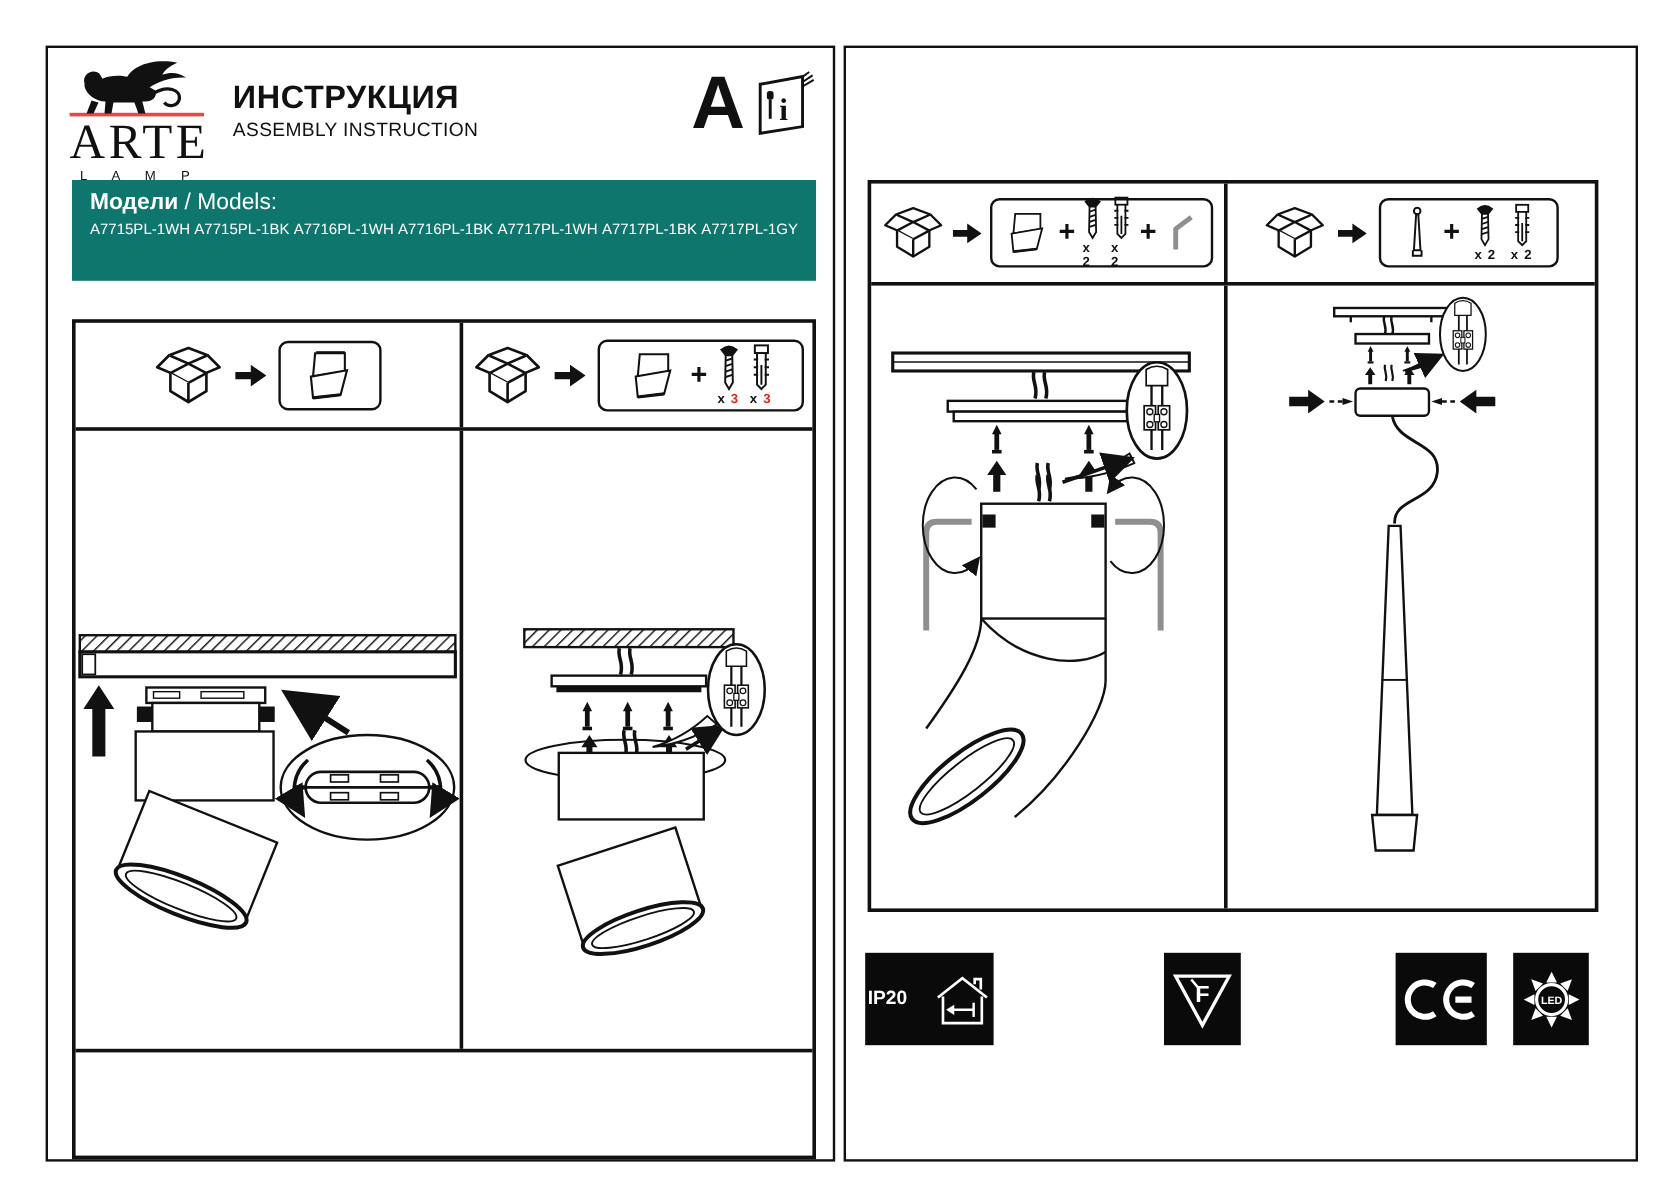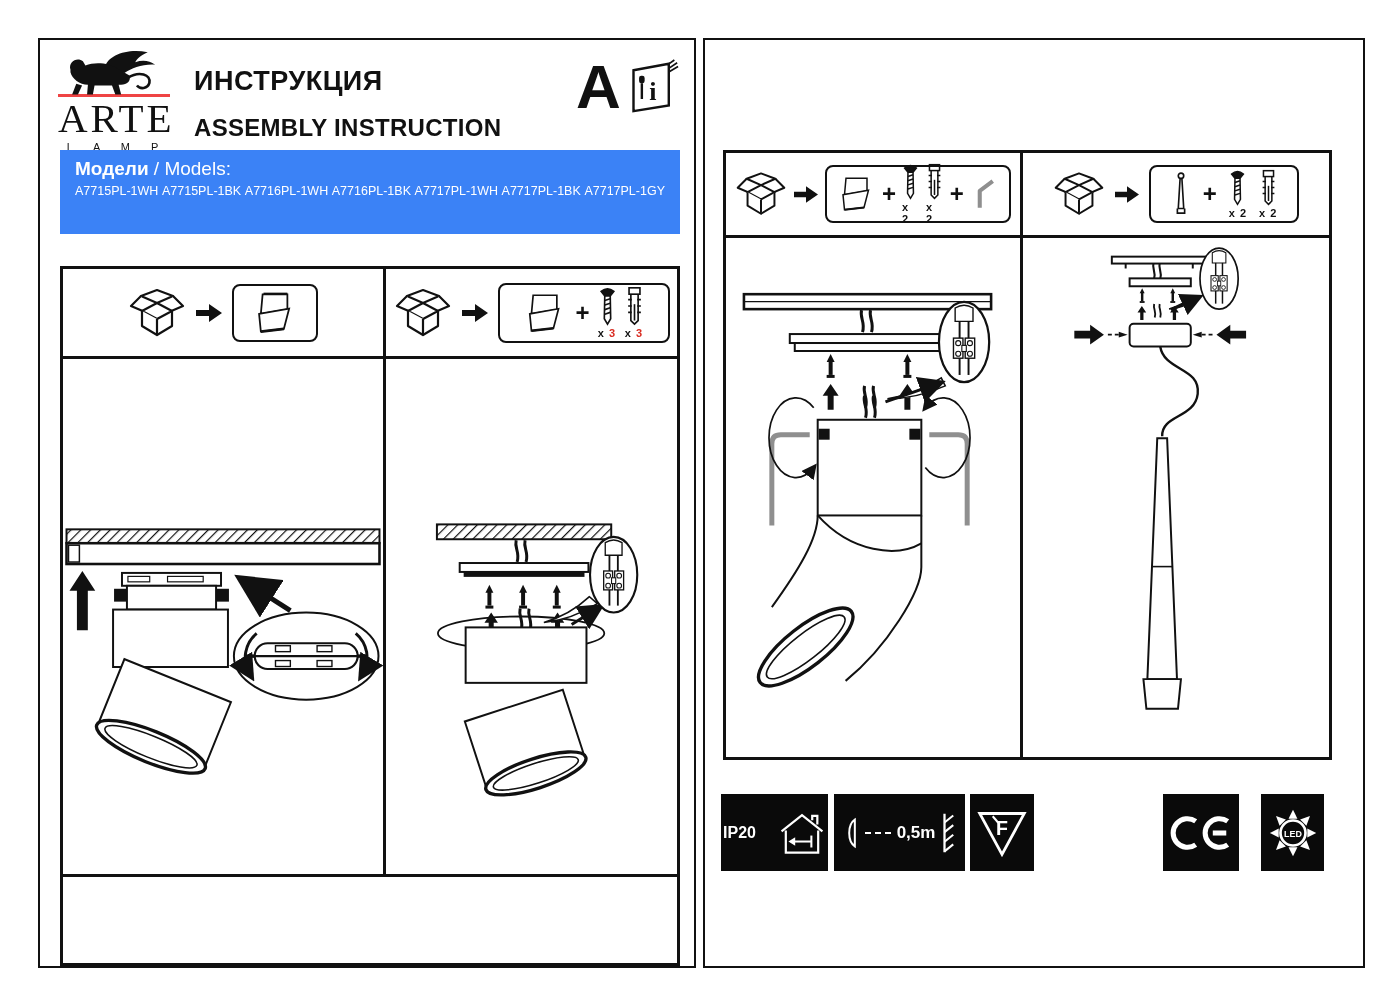--- a/index.html
+++ b/index.html
@@ -9,26 +9,26 @@
   #page-left  { left:38px;  width:658px; }
   #page-right { left:703px; width:662px; }
   .abs { position:absolute; }
 
   
   .logo { left:18px; top:8px; width:112px; text-align:center; }
   .logo .brand { font-family:Liberation Serif, serif; font-size:41px; letter-spacing:3px; border-top:3px solid #ef4444; line-height:1.05; margin-top:-4px; }
   .logo .sub { font-size:11px; letter-spacing:9px; margin-top:1px; padding-left:6px; }
   .titles { left:154px; top:26px; }
   .title-ru { font-size:27px; font-weight:bold; letter-spacing:.5px; }
-  .title-en { font-size:24px; font-weight:700; margin-top:17px; letter-spacing:.3px; }
+  .title-en { font-size:16px; font-weight:400; margin-top:3px; letter-spacing:.3px; }
   .abook { left:536px; top:18px; display:flex; align-items:flex-start; gap:6px; }
   .abook .a { font-size:62px; font-weight:bold; line-height:.95; }
 
   
-  .models { left:20px; top:110px; width:620px; height:84px; background:#3b82f6; color:#fff; padding:8px 15px 0 15px; }
+  .models { left:20px; top:110px; width:620px; height:84px; background:#0f766e; color:#fff; padding:8px 15px 0 15px; }
   .models .lbl { font-size:19px; margin-bottom:4px; }
   .models .lbl b { font-weight:bold; }
   .mrow { display:flex; font-size:12.5px; }
   .mrow1 { justify-content:space-between; }
   .mrow2 { gap:44px; margin-top:5px; }
 
   
   .ltable { left:20px; top:226px; width:620px; height:700px; border:3px solid #111; }
   .rtable { left:18px; top:110px; width:609px; height:610px; border:3px solid #111; }
   .trow { display:flex; width:100%; border-bottom:3px solid #111; }
@@ -414,31 +414,20 @@
     <svg viewBox="0 0 56 54" width="48" height="46">
       <path d="M4 25 L28 6 L52 25" fill="none" stroke="#fff" stroke-width="2.6"></path>
       <path d="M40 12 V7 H46 V17" fill="none" stroke="#fff" stroke-width="2.6"></path>
       <path d="M9 24 V50 H47 V24" fill="none" stroke="#fff" stroke-width="2.6"></path>
       <line x1="39" y1="30" x2="39" y2="44" stroke="#fff" stroke-width="2.4"></line>
       <line x1="39" y1="37" x2="18" y2="37" stroke="#fff" stroke-width="2.4"></line>
       <path d="M20 32 L12 37 L20 42 Z" fill="#fff"></path>
     </svg>
   </div>
 
-  <div class="abs badge" id="b-dist">
-    <svg viewBox="0 0 18 36" width="15" height="32">
-      <path d="M13 2 C4 8 4 28 13 34 L13 2 Z" fill="none" stroke="#fff" stroke-width="2.4"></path>
-    </svg>
-    <span class="dash"></span>
-    <span class="t">0,5m</span>
-    <svg viewBox="0 0 16 44" width="14" height="40">
-      <line x1="4" y1="0" x2="4" y2="44" stroke="#fff" stroke-width="2.6"></line>
-      <path d="M4 10 L14 2 M4 21 L14 13 M4 32 L14 24 M4 43 L14 35" stroke="#fff" stroke-width="2.4"></path>
-    </svg>
-  </div>
 
   <div class="abs badge" id="b-f">
     <svg viewBox="0 0 56 52" width="52" height="50">
       <path d="M4 5 H52 L28 49 Z" fill="none" stroke="#fff" stroke-width="3"></path>
       <line x1="18" y1="8" x2="24" y2="15" stroke="#fff" stroke-width="2.2"></line>
       <text x="28" y="28" text-anchor="middle" font-size="21" font-weight="bold" font-family="Liberation Sans, sans-serif" fill="#fff">F</text>
     </svg>
   </div>
 
 

